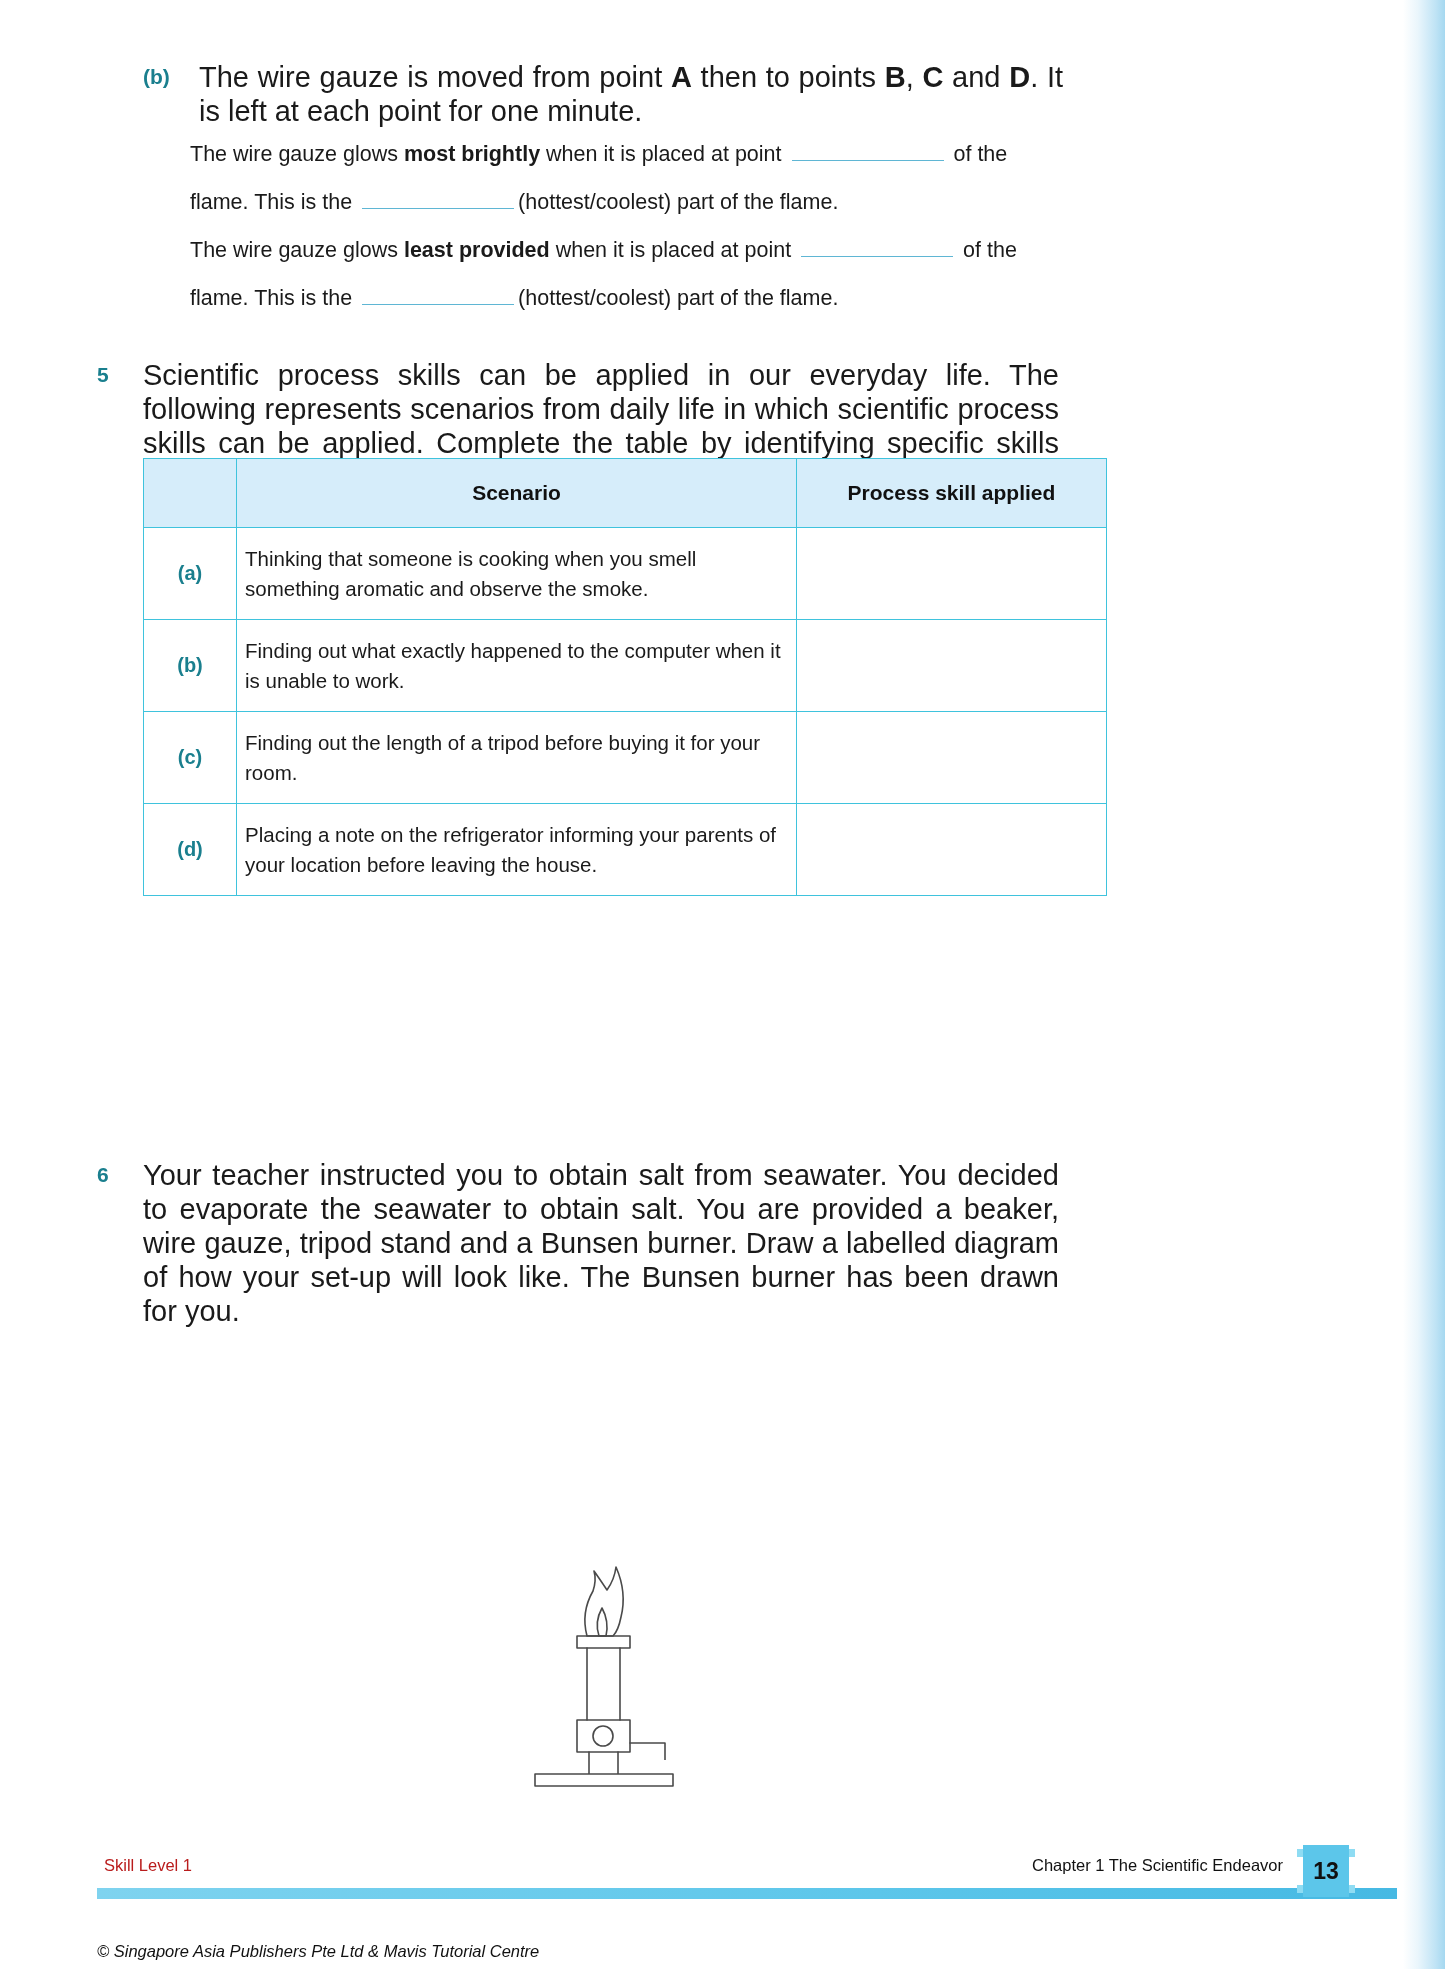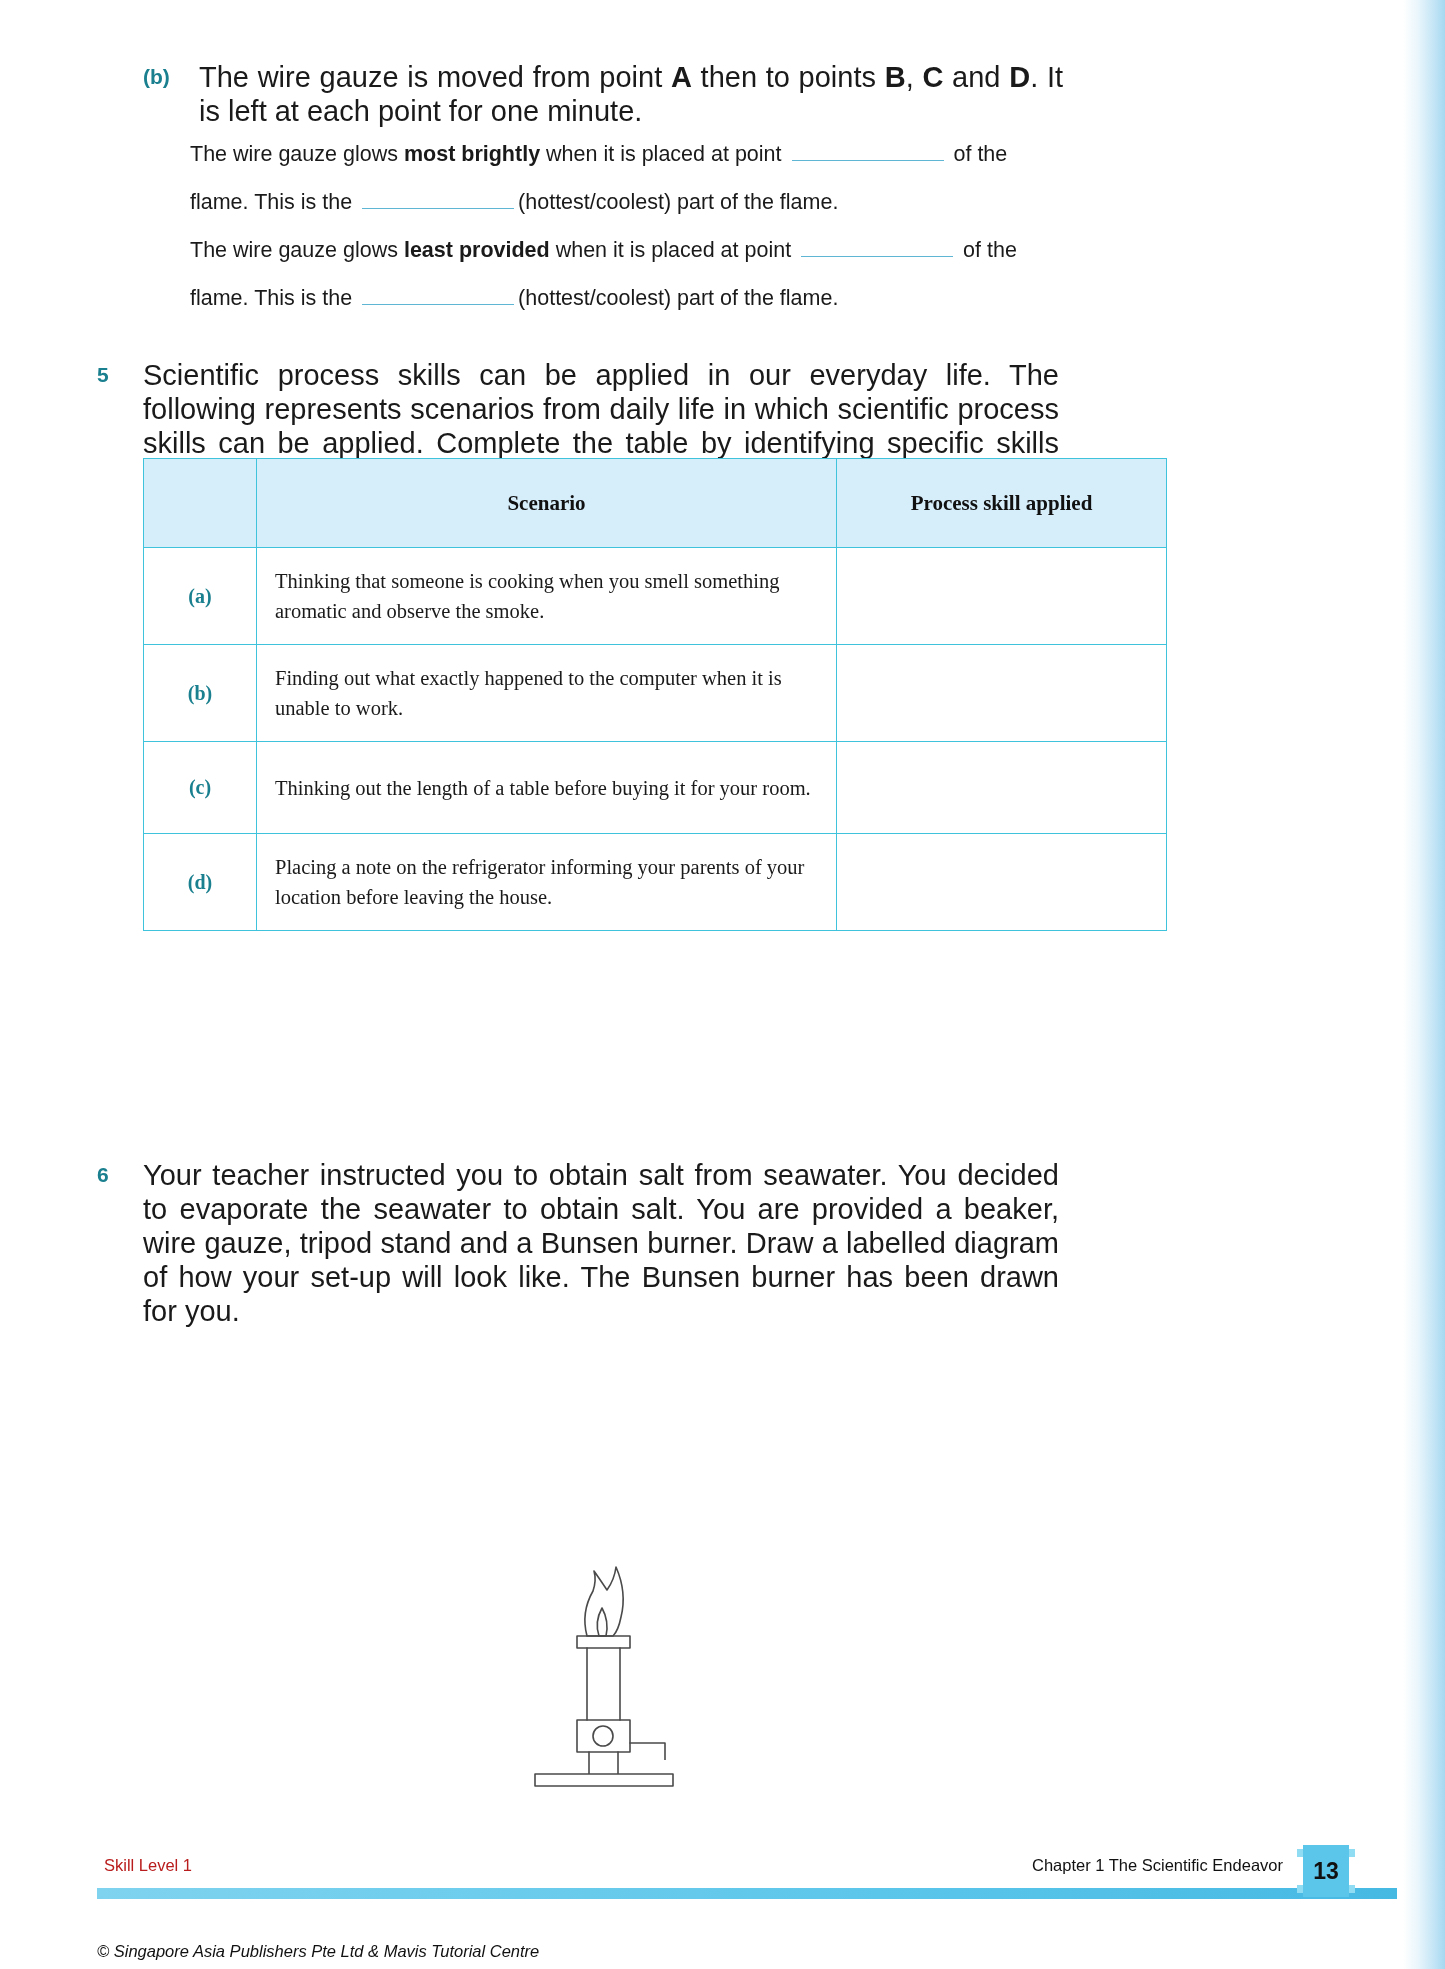--- a/index.html
+++ b/index.html
@@ -91,23 +91,22 @@
     top: 458px;
     width: 912px;
   }
   table.scen {
     border-collapse: collapse;
     width: 912px;
     table-layout: fixed;
   }
   table.scen th, table.scen td {
     border: 1.7px solid #3fc3dd;
-    padding: 18px;
+    padding: 8px;
     vertical-align: middle;
-    font-family: Liberation Serif, serif;
   }
   table.scen thead th {
     background: #d6edfa;
     height: 52px;
     font-size: 21px;
     font-weight: bold;
     color: #111;
     text-align: center;
   }
   th.c-idx { width: 76px; }
@@ -244,21 +243,21 @@
             <td class="scn">Thinking that someone is cooking when you smell something aromatic and observe the smoke.</td>
             <td class="skl"></td>
           </tr>
           <tr class="body-row">
             <td class="idx">(b)</td>
             <td class="scn">Finding out what exactly happened to the computer when it is unable to work.</td>
             <td class="skl"></td>
           </tr>
           <tr class="body-row">
             <td class="idx">(c)</td>
-            <td class="scn">Thinking out the length of a table before buying it for your room.</td>
+            <td class="scn">Finding out the length of a tripod before buying it for your room.</td>
             <td class="skl"></td>
           </tr>
           <tr class="body-row">
             <td class="idx">(d)</td>
             <td class="scn">Placing a note on the refrigerator informing your parents of your location before leaving the house.</td>
             <td class="skl"></td>
           </tr>
         </tbody>
       </table>
     </div>

